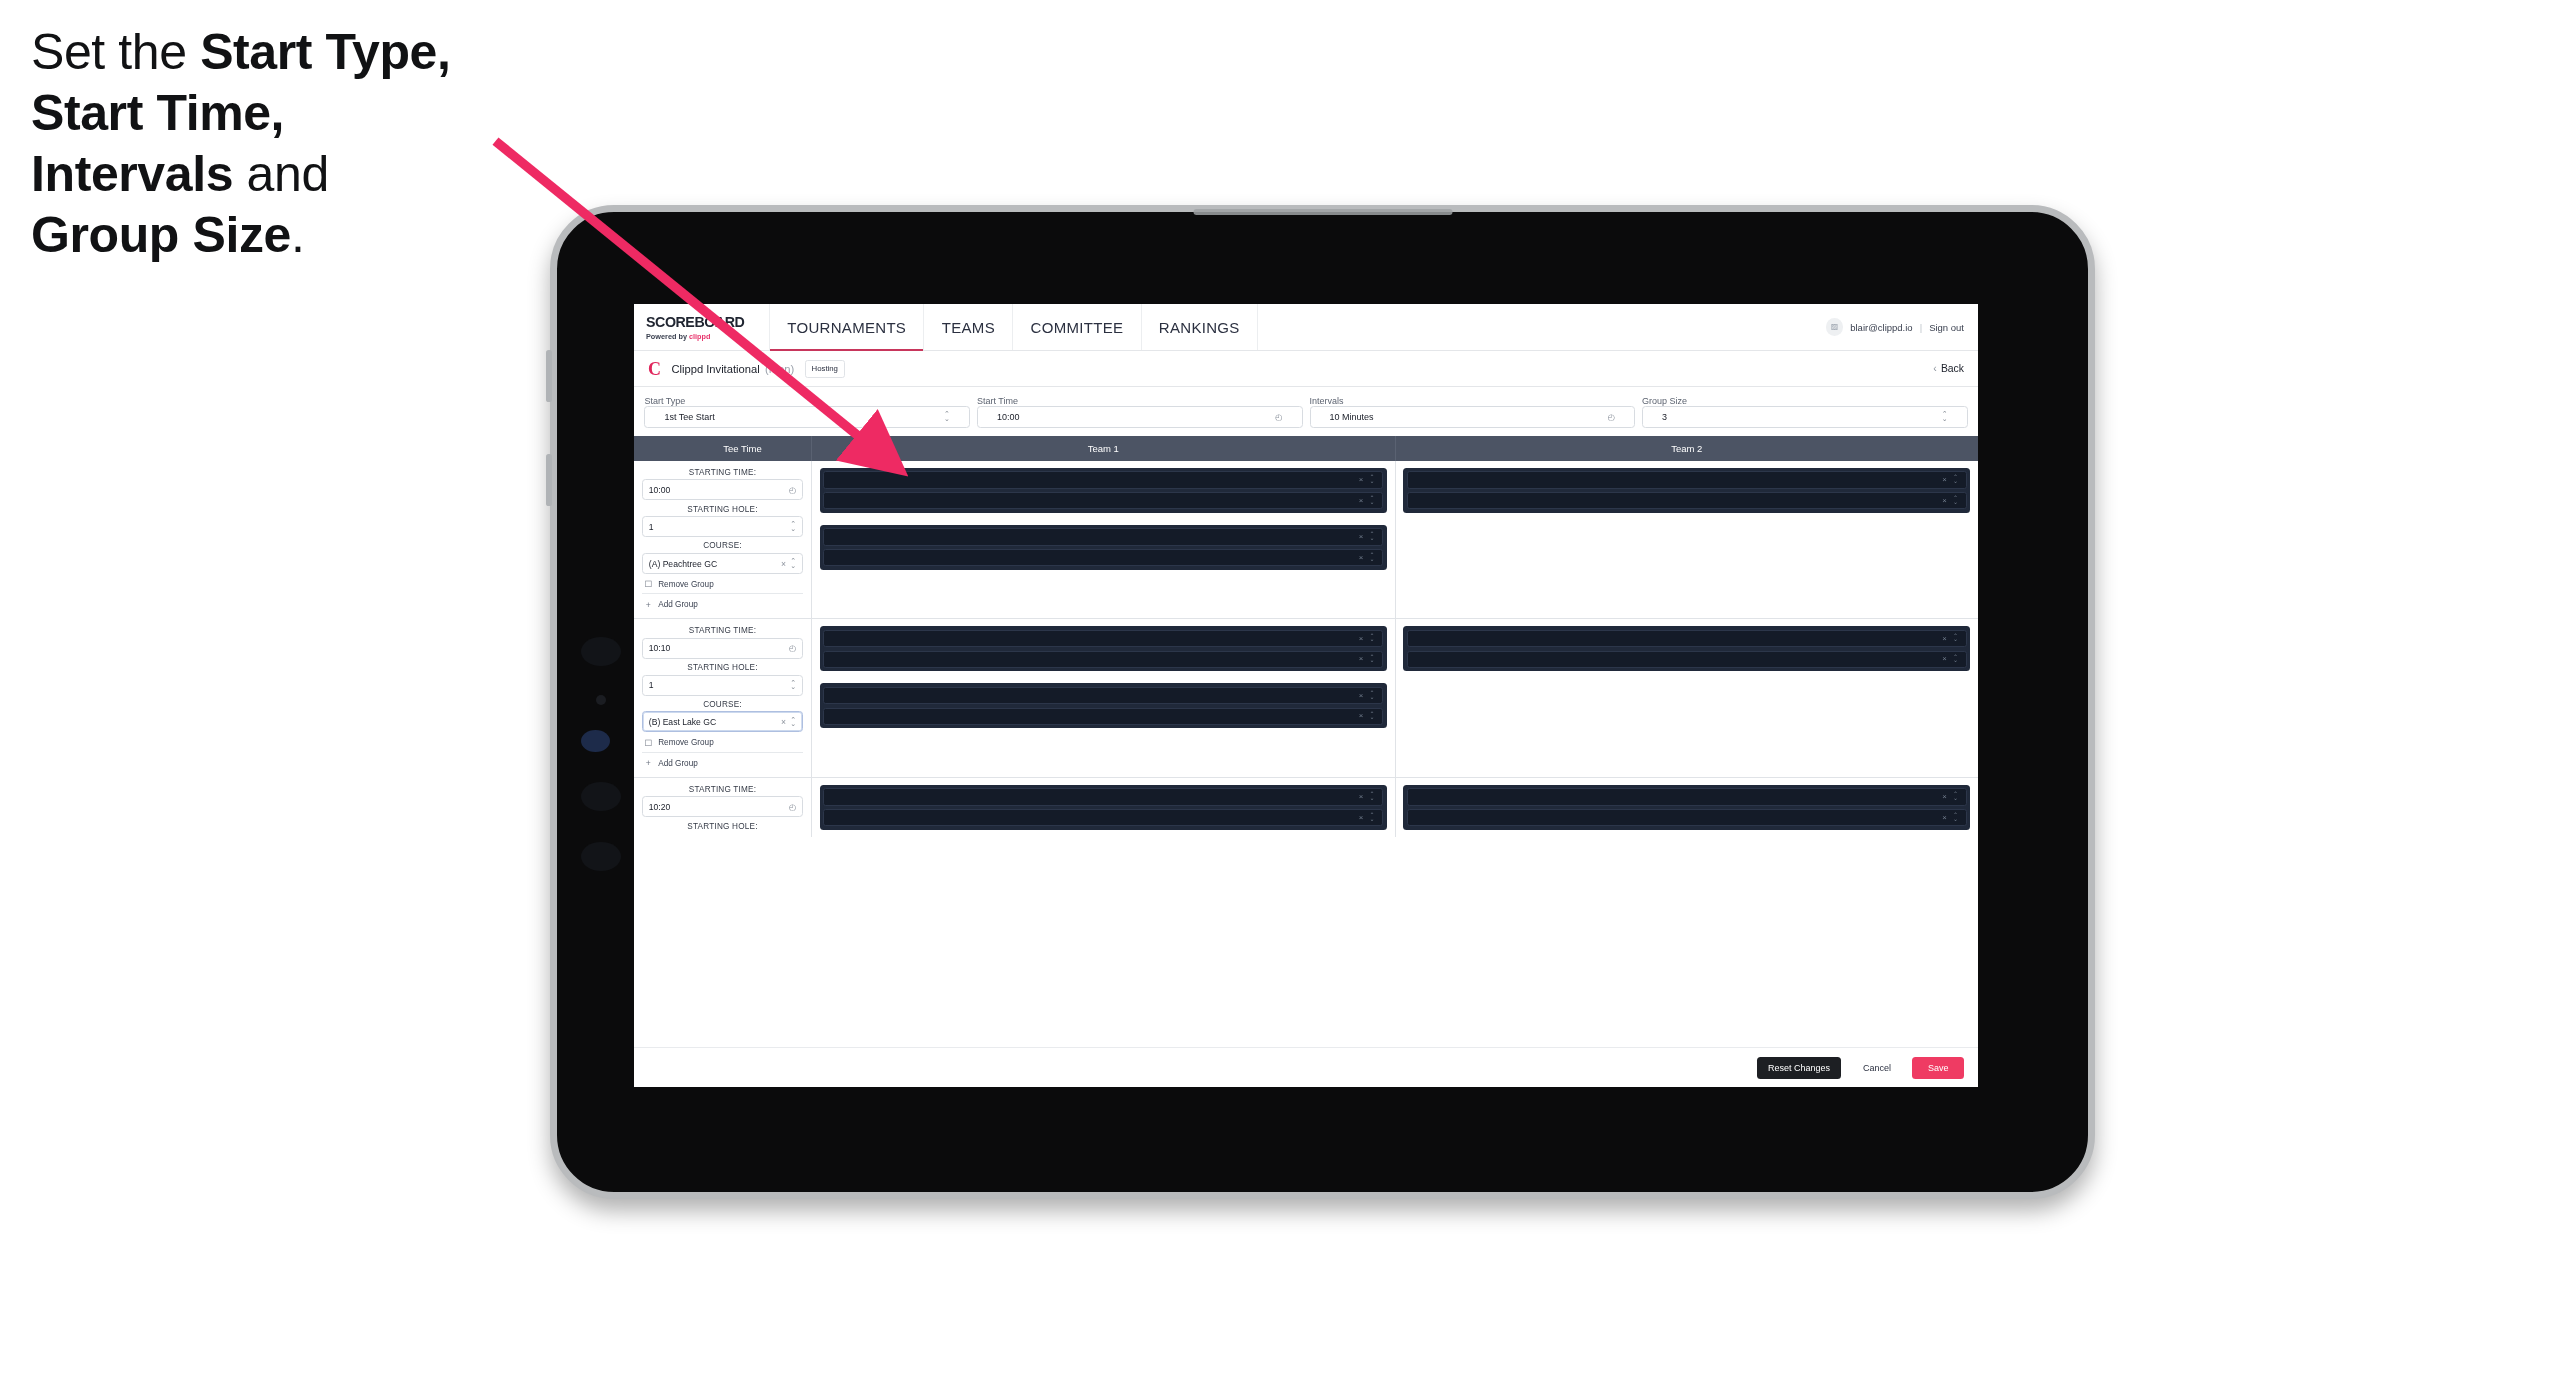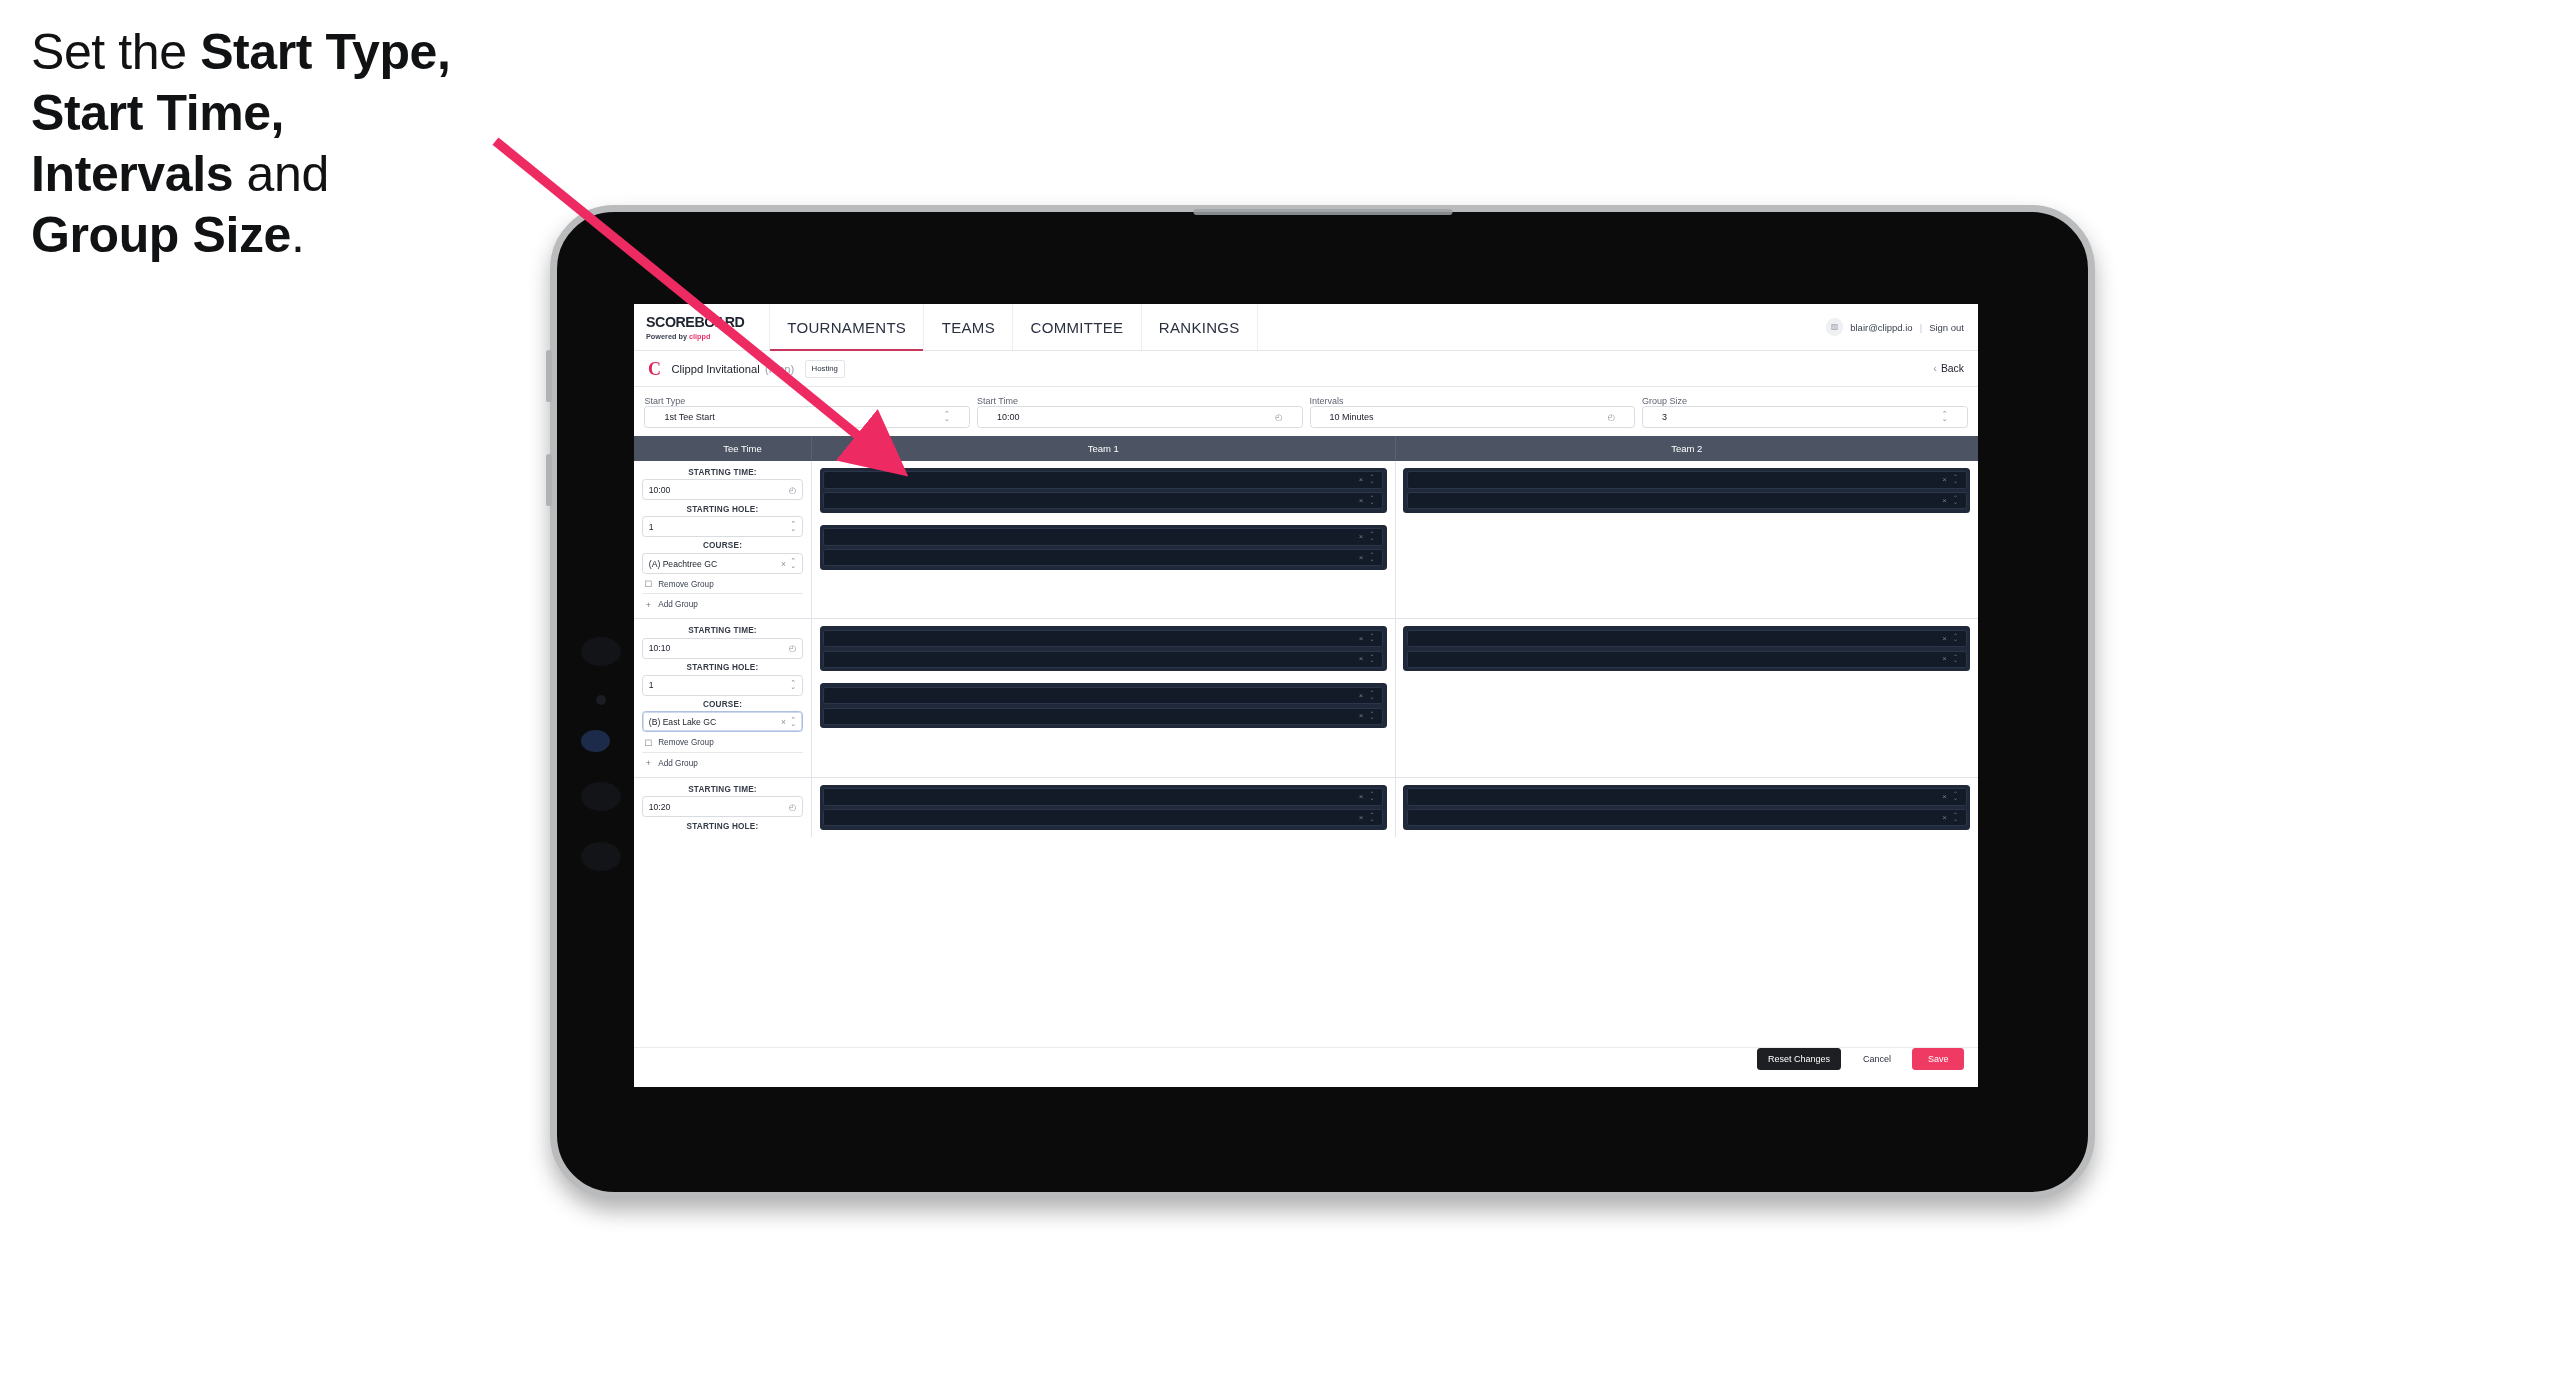--- a/index.html
+++ b/index.html
@@ -99,21 +99,21 @@
   .th { padding: 7px 0; text-align:center; }
   .th-tee { width: 178px; border-right:0.9px solid #5a6272;padding-left:40px;}
   .th-t1 { flex:1; border-right:0.9px solid #5a6272;}
   .th-t2 { flex:1; }
 
   .tblbody { flex:1; overflow:hidden; background:#fff; }
   .grow { display:flex; border-bottom:0.9px solid #e0e3e7; }
   .grow:last-child { border-bottom:none; }
 
   .teecell { width:178px; border-right:0.9px solid #e0e3e7; padding: 5.2px 7.8px 6px 7.8px; display:flex; flex-direction:column; gap:2.6px;}
-  .tl { font-size:8.2px; color:#343a46; text-align:center; letter-spacing:0.2px; font-weight:700; margin-top:1.7px;}
+  .tl { font-size:8.2px; color:#343a46; text-align:center; letter-spacing:0.2px; font-weight:400; margin-top:1.7px;}
   .tctrl {
     height:21px; border:0.9px solid #d8dce1; border-radius:3.5px; background:#fff;
     display:flex; align-items:center; padding:0 6px; font-size:8.6px; color:#20242e; gap:4.3px;
   }
   .tctrl.focus { border-color:#aebfe0; box-shadow:0 0 0 0.9px #ccd9ee inset;}
   .tctrl .val { flex:1; }
   .glink { display:flex; align-items:center; gap:5.2px; font-size:8.2px; color:#3a4150; padding:2.6px 1.7px; cursor:pointer;}
   .glink.rm { border-bottom:0.9px solid #e6e9ec; padding-bottom:4.3px;}
   .glink .gi { color:#6d7480; font-size:8.6px; width:9.5px; text-align:center;}
 
@@ -121,21 +121,21 @@
   .teamcell.c1 { border-right:0.9px solid #e0e3e7; }
   .block { background:#20293a; border-radius:3.5px; padding:3.5px; display:flex; flex-direction:column; gap:3.5px; }
   .psel {
     height:17.3px; background:#141b28; border:0.9px solid #2c364a; border-radius:2.6px;
     display:flex; align-items:center; justify-content:flex-end; gap:6px; padding-right:7.8px;
   }
   .psel .x { color:#737e8e; font-size:7.8px; line-height:1;}
   .psel .st { display:flex; flex-direction:column; line-height:.6; font-size:6px; color:#737e8e;}
 
   
-  .footer { height:40px; border-top:0.9px solid #e9ebee; background:#fff; display:flex; align-items:flex-start; justify-content:flex-end; gap:10.4px; padding-right:14px;}
+  .footer { height:40px; border-top:0.9px solid #e9ebee; background:#fff; display:flex; align-items:center; justify-content:flex-end; gap:10.4px; padding-right:14px;}
   .btn { font-size:9px; border-radius:3.5px; padding:6px 11.2px; cursor:pointer; border:none;}
   .btn-dark { background:#1d1f23; color:#fff; }
   .btn-plain { background:transparent; color:#2b3040; }
   .btn-save { background:#ef3b63; color:#fff; padding:6px 15.5px;}
 </style>
 </head>
 <body>
 
 <div class="stage">
 

